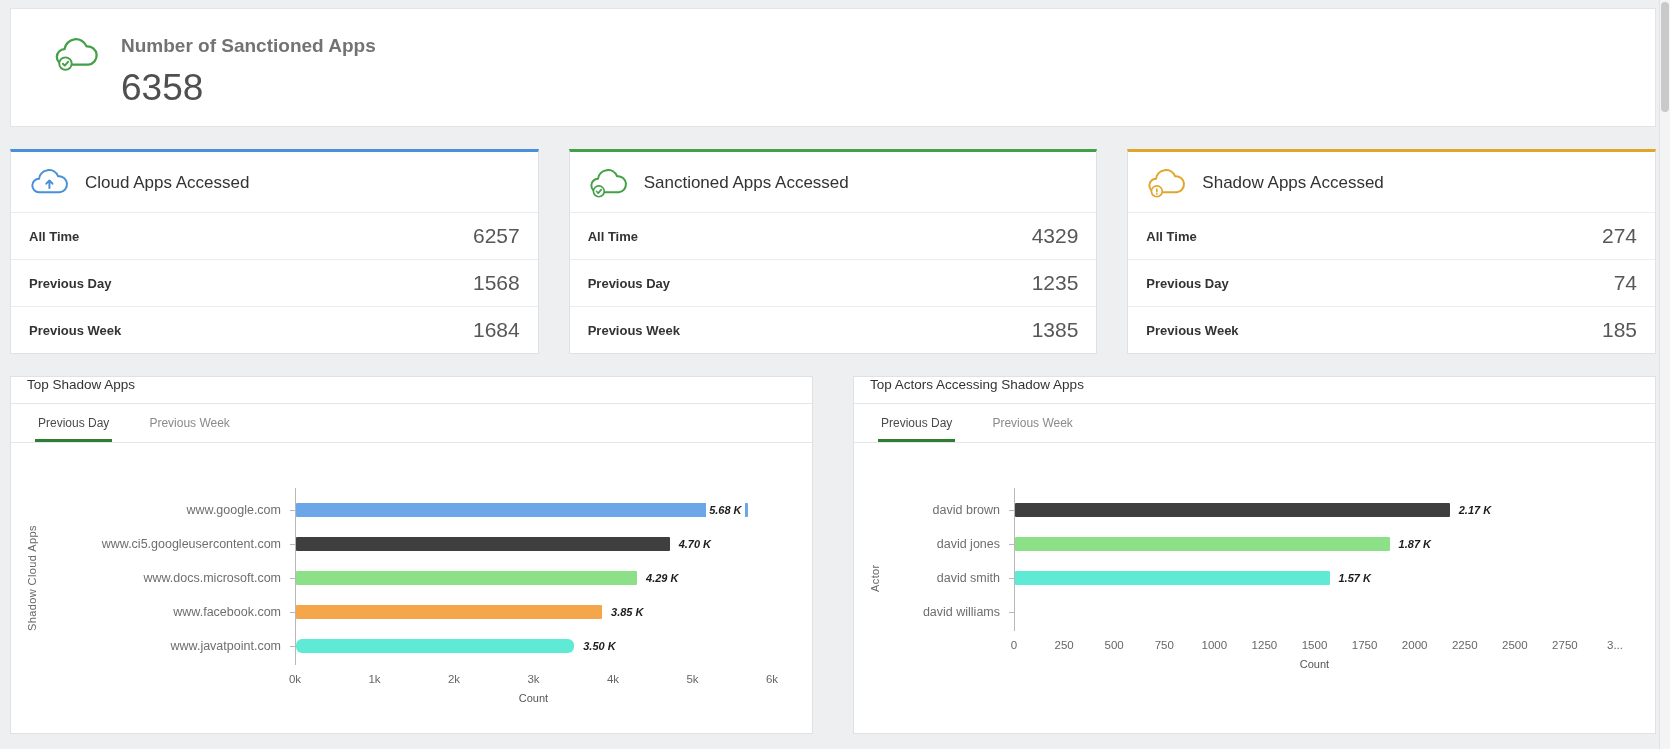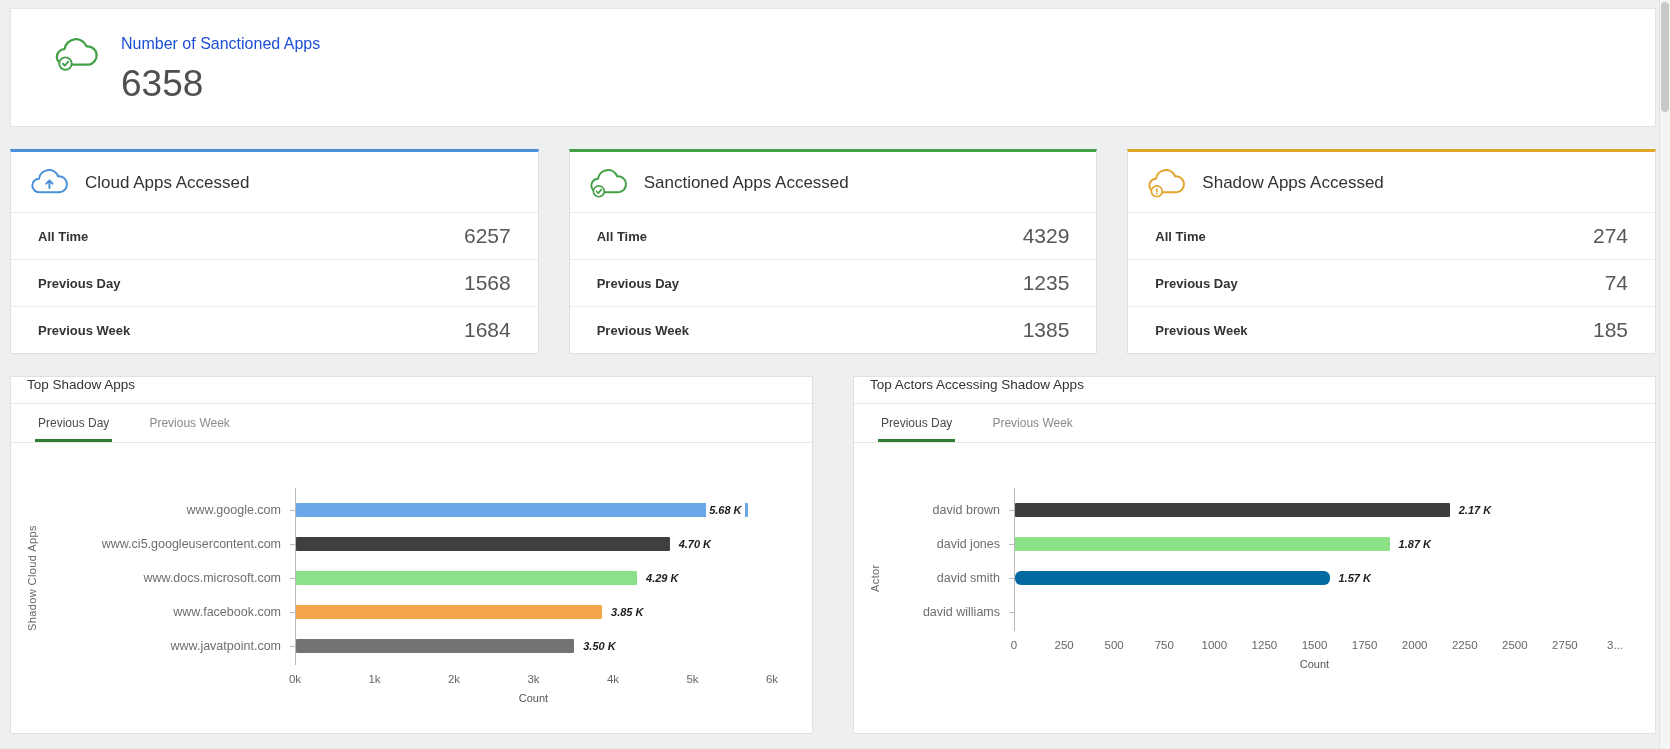--- a/index.html
+++ b/index.html
@@ -11,35 +11,35 @@
   }
   .page { position: relative; height: 100%; padding: 8px 14px 0 10px; }
 
   
   .banner {
     background: #fff; border: 1px solid #e3e4e6;
     height: 119px; display: flex; align-items: flex-start; gap: 22px;
     padding: 22px 0 0 42px; margin-bottom: 22px;
   }
   .banner-icon { color: var(--accent, #43a047); flex: none; margin-top: 4px; }
-  .banner-title { font-size: 16px; font-weight: 400; color: #1d4ed8; margin: 4px 0 10px; }
+  .banner-title { font-size: 19px; font-weight: 700; color: #737373; margin: 4px 0 10px; }
   .banner-value { font-size: 37px; color: #4f4f4f; }
 
   
   .cards { display: flex; gap: 30px; margin-bottom: 22px; }
   .card {
     flex: 1; background: #fff;
     border: 1px solid #e0e1e3; border-top: 3px solid var(--accent, #999);
   }
   .card-header { display: flex; align-items: center; gap: 16px; padding: 15px 18px 13px; }
   .card-icon { color: var(--accent, #666); flex: none; display: flex; }
   .card-title { font-size: 17px; color: #333; }
   .card-row {
     display: flex; justify-content: space-between; align-items: center;
-    padding: 11px 27px; border-top: 1px solid #ececec;
+    padding: 11px 18px; border-top: 1px solid #ececec;
   }
   .row-label { font-size: 13px; font-weight: bold; color: #333; }
   .row-value { font-size: 21px; color: #575757; }
 
   
   .panels { display: flex; gap: 40px; }
   .panel { flex: 1; background: #fff; border: 1px solid #e0e1e3; height: 358px; overflow: hidden; }
   .panel-title { padding: 0 16px 11px; font-size: 13.5px; color: #333; border-bottom: 1px solid #e6e6e6; }
   .tabs { display: flex; gap: 34px; padding: 0 24px; border-bottom: 1px solid #e6e6e6; }
   .tab {
@@ -224,21 +224,21 @@
                 <div class="cat">www.facebook.com</div>
                 <div class="track">
                   <div class="bar" style="width: 64.17%; background: rgb(245, 165, 74);">
                     <span class="val">3.85 K</span>
                   </div>
                 </div>
               </div>
               <div class="crow">
                 <div class="cat">www.javatpoint.com</div>
                 <div class="track">
-                  <div class="bar" style="width: 58.33%; background: #737373;">
+                  <div class="bar" style="width: 58.33%; background: #5eead4; border-radius: 6px;">
                     <span class="val">3.50 K</span>
                   </div>
                 </div>
               </div>
             </div>
           <div class="xticks">
               <span class="xtick" style="left: 0%;">0k</span>
               <span class="xtick" style="left: 16.6667%;">1k</span>
               <span class="xtick" style="left: 33.3333%;">2k</span>
               <span class="xtick" style="left: 50%;">3k</span>
@@ -274,21 +274,21 @@
                 <div class="cat">david jones</div>
                 <div class="track">
                   <div class="bar" style="width: 62.33%; background: rgb(140, 224, 135);">
                     <span class="val">1.87 K</span>
                   </div>
                 </div>
               </div>
               <div class="crow">
                 <div class="cat">david smith</div>
                 <div class="track">
-                  <div class="bar" style="width: 52.33%; background: #0369a1; border-radius: 6px;">
+                  <div class="bar" style="width: 52.33%; background: #5eead4;">
                     <span class="val">1.57 K</span>
                   </div>
                 </div>
               </div>
               <div class="crow">
                 <div class="cat">david williams</div>
               </div>
             </div>
           <div class="xticks">
               <span class="xtick" style="left: 0%;">0</span>

